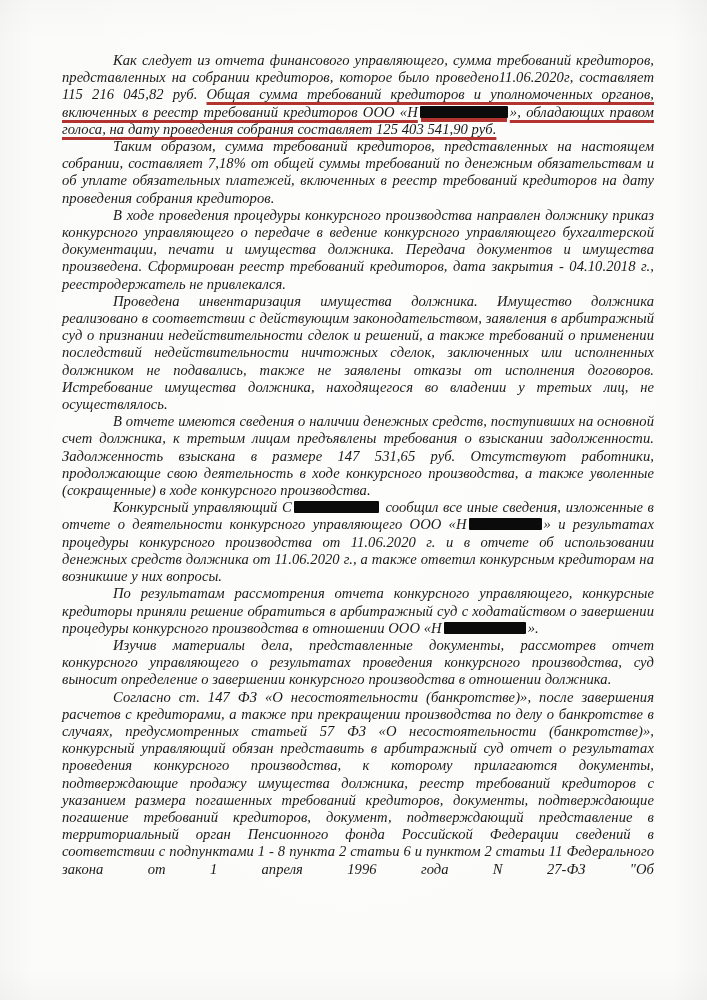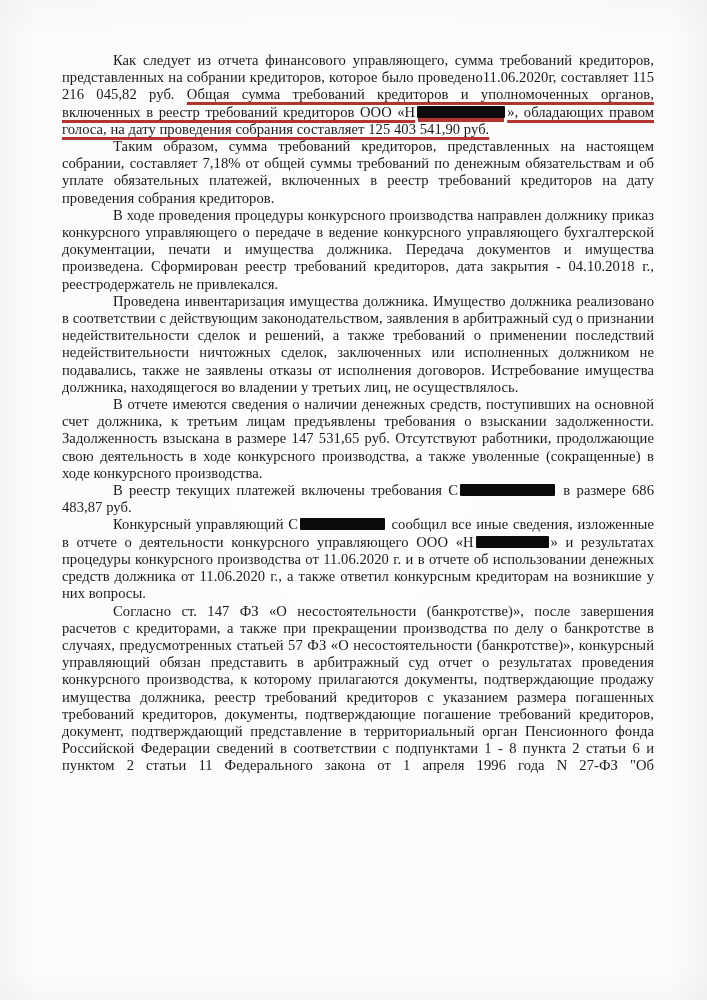--- a/index.html
+++ b/index.html
@@ -11,20 +11,21 @@
   }
   .page {
     position: relative;
     width: 707px; height: 1000px;
     overflow: hidden;
     background: var(--paper, #fbfbf9);
     background-image:
       radial-gradient(ellipse at 50% 38%, rgba(255,255,255,0.65), rgba(255,255,255,0) 75%),
       linear-gradient(90deg, rgba(0,0,0,0.025), rgba(0,0,0,0) 5%, rgba(0,0,0,0) 95%, rgba(0,0,0,0.03)),
       linear-gradient(180deg, rgba(0,0,0,0.015), rgba(0,0,0,0) 4%, rgba(0,0,0,0) 97%, rgba(0,0,0,0.02));
+    font-style: italic;
   }
   .text-block {
     position: absolute;
     left: 62px; top: 52px; width: 592px;
     font-size: 14.6px;
     line-height: 17.2px;
     color: var(--ink, #1a1a1a);
     text-align: justify;
     letter-spacing: 0.05px;
   }
@@ -62,24 +63,25 @@
     <p><span>Как следует из отчета финансового управляющего, сумма требований кредиторов, представленных на собрании кредиторов, которое было проведено11.06.2020г, составляет 115 216 045,82 руб. </span><span class="ul-red"><span>Общая сумма требований кредиторов и уполномоченных органов, включенных в реестр требований кредиторов ООО «Н</span><span class="redact w88"></span><span>», обладающих правом голоса, на дату проведения собрания составляет 125 403 541,90 руб.</span></span></p>
 
     <p>Таким образом, сумма требований кредиторов, представленных на настоящем собрании, составляет 7,18% от общей суммы требований по денежным обязательствам и об уплате обязательных платежей, включенных в реестр требований кредиторов на дату проведения собрания кредиторов.</p>
 
     <p>В ходе проведения процедуры конкурсного производства направлен должнику приказ конкурсного управляющего о передаче в ведение конкурсного управляющего бухгалтерской документации, печати и имущества должника. Передача документов и имущества произведена. Сформирован реестр требований кредиторов, дата закрытия - 04.10.2018 г., реестродержатель не привлекался.</p>
 
     <p>Проведена инвентаризация имущества должника. Имущество должника реализовано в соответствии с действующим законодательством, заявления в арбитражный суд о признании недействительности сделок и решений, а также требований о применении последствий недействительности ничтожных сделок, заключенных или исполненных должником не подавались, также не заявлены отказы от исполнения договоров. Истребование имущества должника, находящегося во владении у третьих лиц, не осуществлялось.</p>
 
     <p>В отчете имеются сведения о наличии денежных средств, поступивших на основной счет должника, к третьим лицам предъявлены требования о взыскании задолженности. Задолженность взыскана в размере 147 531,65 руб. Отсутствуют работники, продолжающие свою деятельность в ходе конкурсного производства, а также уволенные (сокращенные) в ходе конкурсного производства.</p>
 
-    <p><span>В реестр текущих платежей включены требования С</span><span class="redact w95"></span><span> в размере 686 483,87 руб.</span></p>
 
 
     <p><span>Конкурсный управляющий С</span><span class="redact w85"></span><span> сообщил все иные сведения, изложенные в отчете о деятельности конкурсного управляющего ООО «Н</span><span class="redact w73"></span><span>» и результатах процедуры конкурсного производства от 11.06.2020 г. и в отчете об использовании денежных средств должника от 11.06.2020 г., а также ответил конкурсным кредиторам на возникшие у них вопросы.</span></p>
 
+    <p><span>По результатам рассмотрения отчета конкурсного управляющего, конкурсные кредиторы приняли решение обратиться в арбитражный суд с ходатайством о завершении процедуры конкурсного производства в отношении ООО «Н</span><span class="redact w82"></span><span>».</span></p>
 
 
+    <p>Изучив материалы дела, представленные документы, рассмотрев отчет конкурсного управляющего о результатах проведения конкурсного производства, суд выносит определение о завершении конкурсного производства в отношении должника.</p>
 
     <p class="justify-last">Согласно ст. 147 ФЗ «О несостоятельности (банкротстве)», после завершения расчетов с кредиторами, а также при прекращении производства по делу о банкротстве в случаях, предусмотренных статьей 57 ФЗ «О несостоятельности (банкротстве)», конкурсный управляющий обязан представить в арбитражный суд отчет о результатах проведения конкурсного производства, к которому прилагаются документы, подтверждающие продажу имущества должника, реестр требований кредиторов с указанием размера погашенных требований кредиторов, документы, подтверждающие погашение требований кредиторов, документ, подтверждающий представление в территориальный орган Пенсионного фонда Российской Федерации сведений в соответствии с подпунктами 1 - 8 пункта 2 статьи 6 и пунктом 2 статьи 11 Федерального закона от 1 апреля 1996 года N 27-ФЗ "Об</p>
 
   </div>
 </div>
 
 </body></html>

